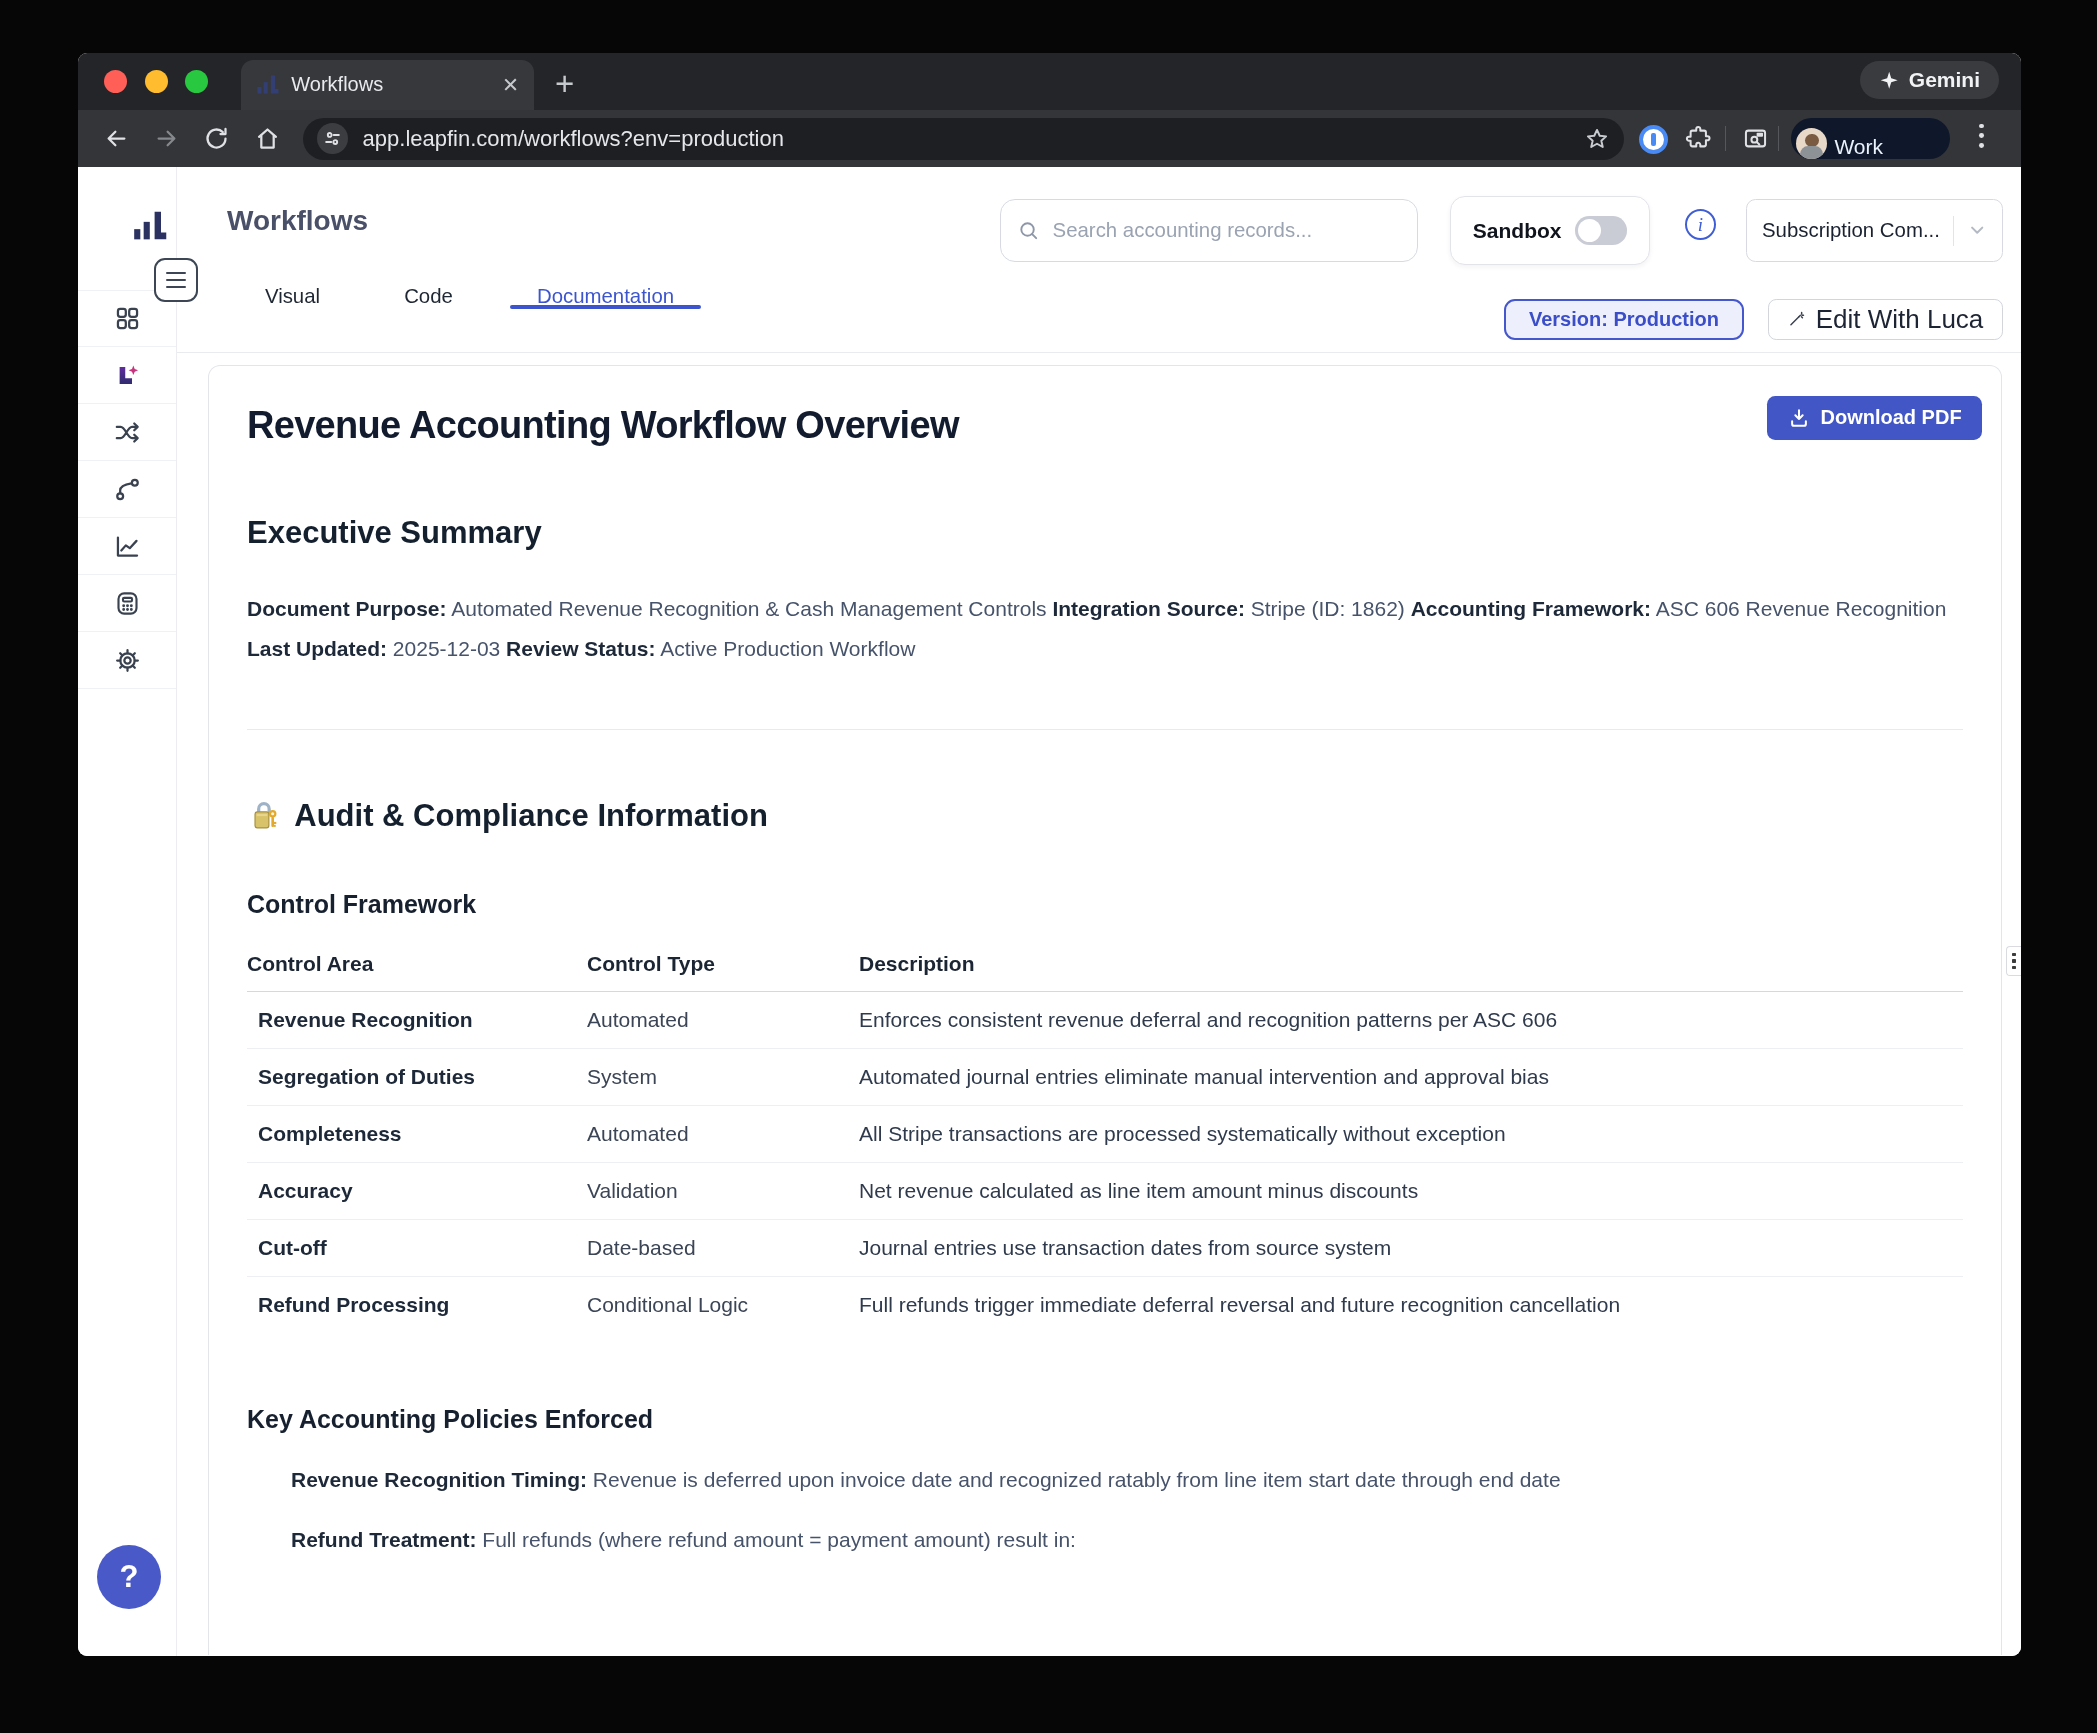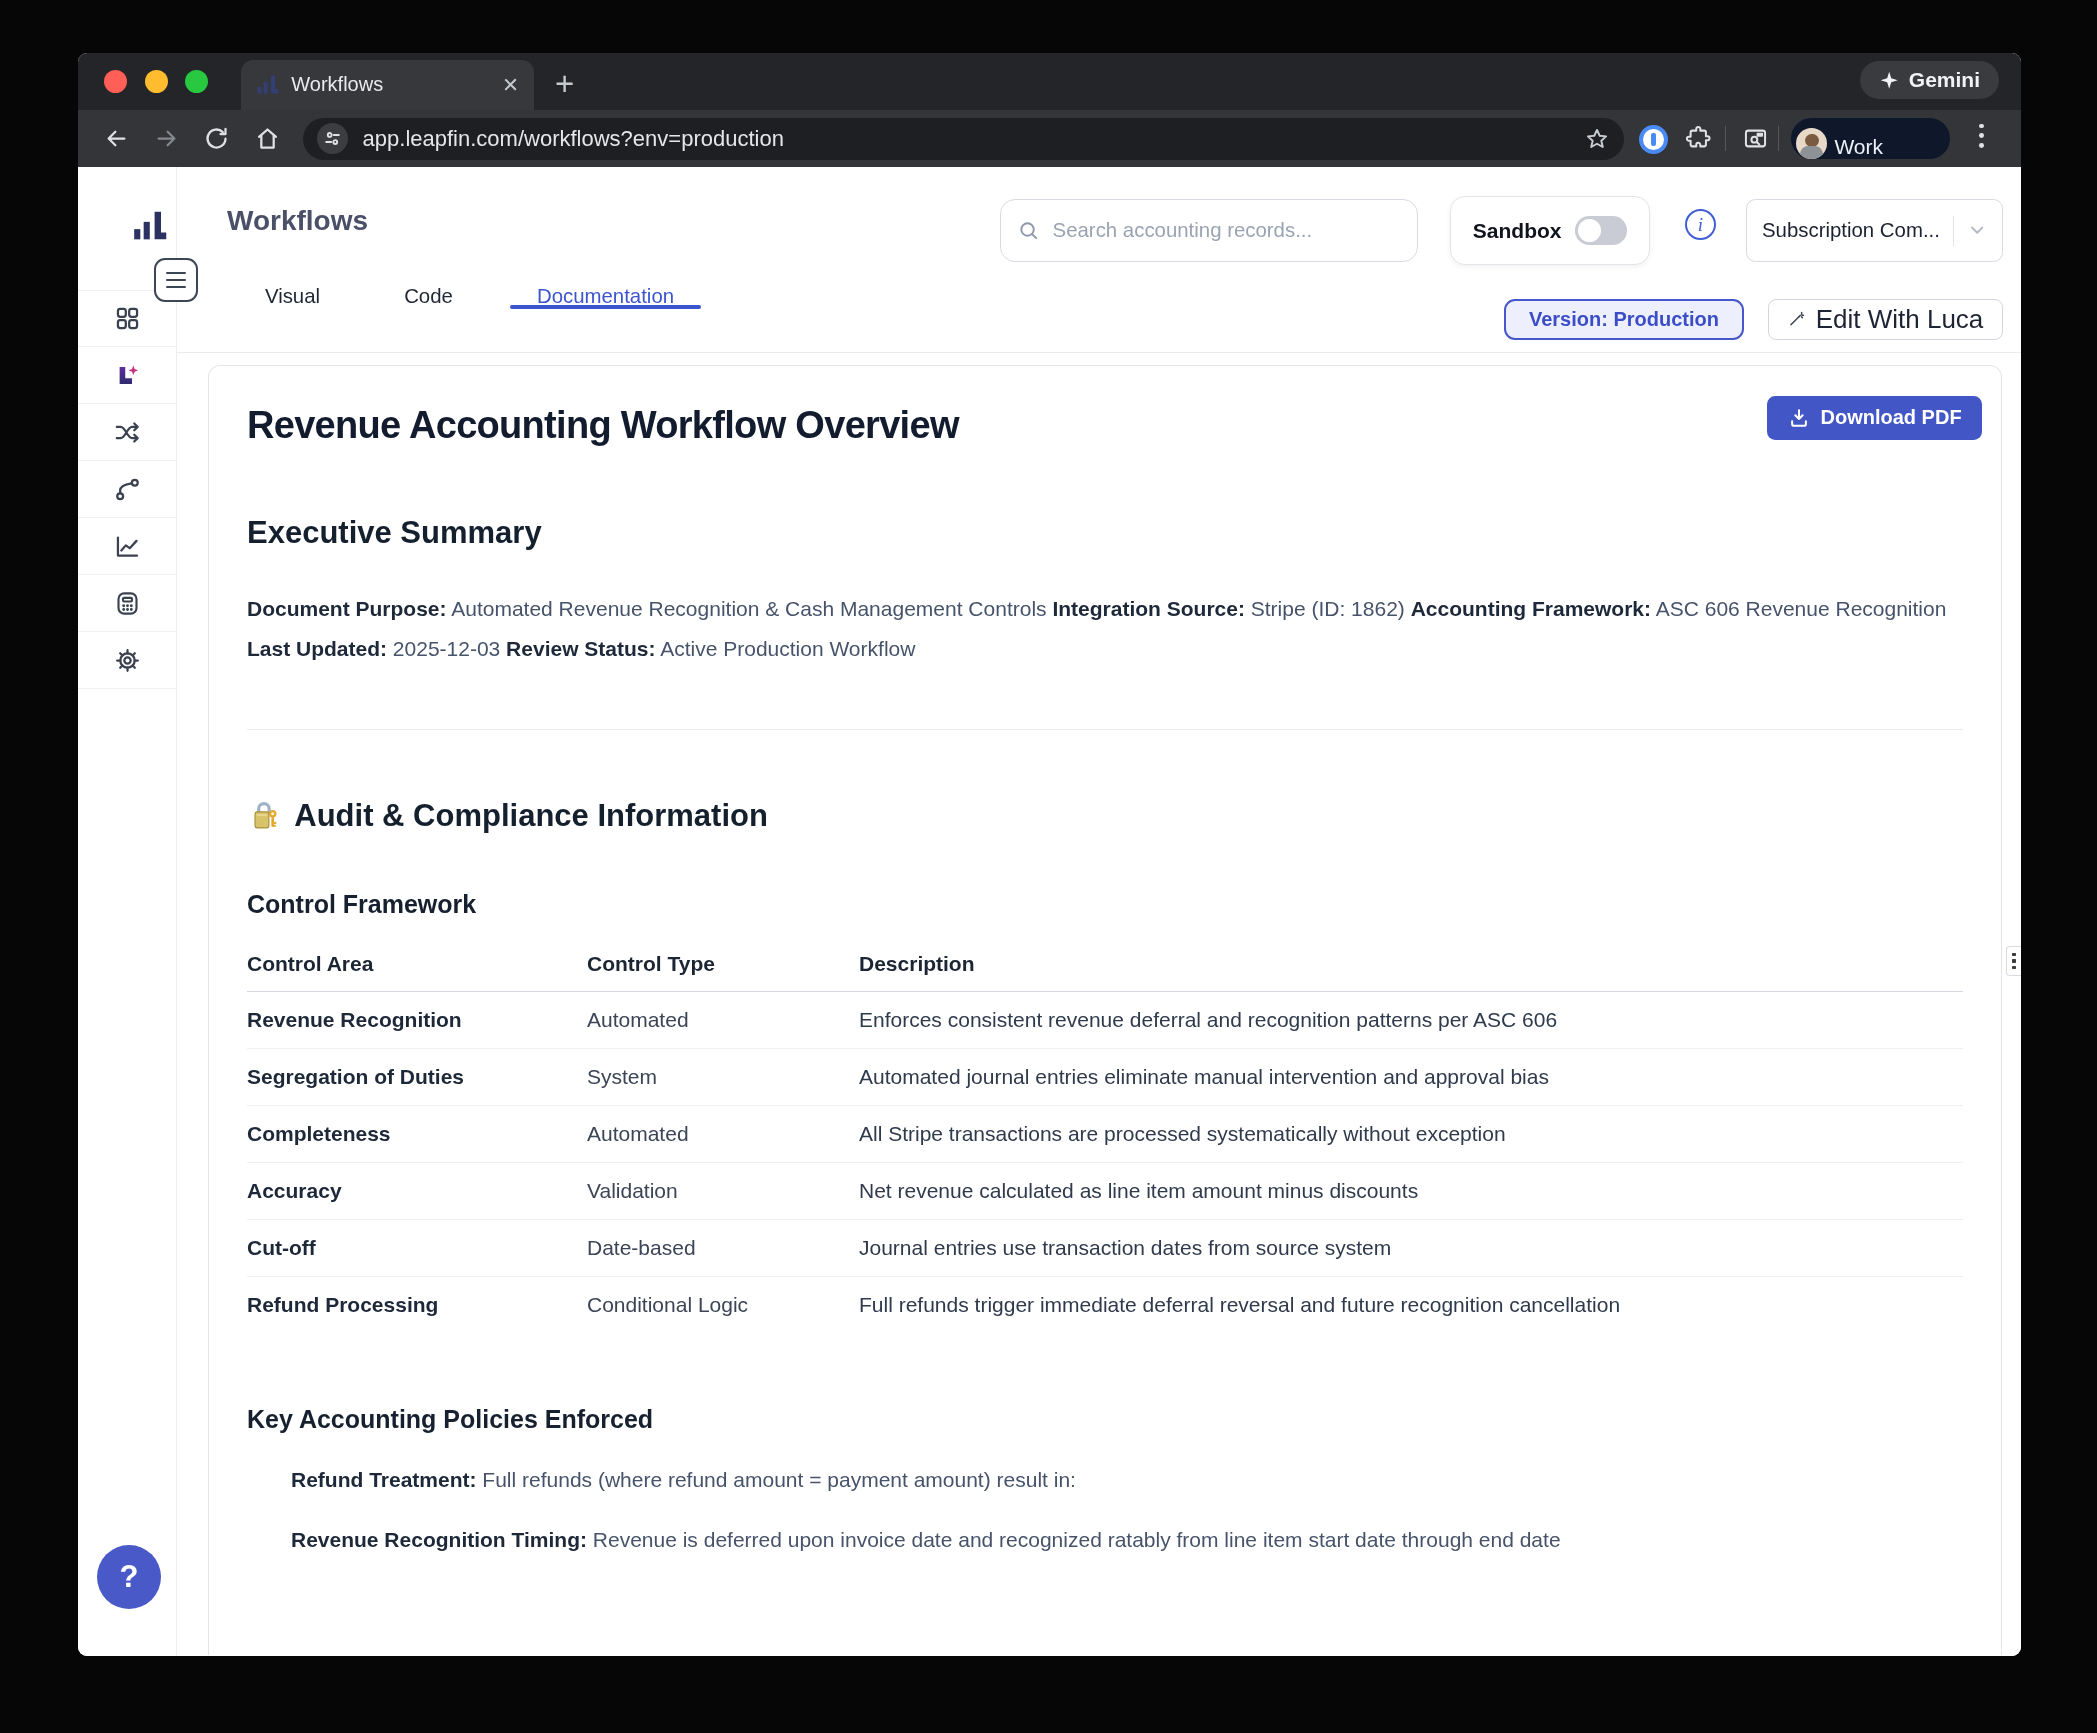--- a/index.html
+++ b/index.html
@@ -116,21 +116,21 @@
   .doc-h2.audit { display:flex; align-items:center; gap:12.3px; }
   .doc-h3 { margin-top:56px; font-size:25px; font-weight:bold; color:#16202f; }
   .doc-p { margin-top:38px; font-size:21px; line-height:40px; color:#46536a; max-width:1718px; }
   .doc-p b { color:#1d2838; }
   .doc-hr { margin-top:60px; border:none; border-top:1.4px solid #e8eaee; }
   .ctable { margin-top:33px; }
   .thead, .trow { display:grid; grid-template-columns:340px 272px 1fr; align-items:center; }
   .thead { padding-bottom:15px; border-bottom:1.4px solid #d5d8e0; font-size:21px; font-weight:bold; color:#1b2533; }
   .trow { height:57px; border-bottom:1.4px solid #edeff3; font-size:21px; }
   .trow:last-child { border-bottom:none; }
-  .trow .c-area { font-weight:bold; color:#1d2838; }
+  .trow .c-area { font-weight:bold; color:#1d2838;margin-left:11px; }
   .trow .c-type { color:#3b4556; }
   .trow .c-desc { color:#2f3a4c; }
   .policy-h3 { margin-top:71px; }
   .policy { margin-top:31px; padding-left:44px; font-size:21px; line-height:29px; color:#46536a; }
   .policy b { color:#1d2838; }
 
   .edge-handle { position:absolute; right:0; top:779px; width:15px; height:30px; background:#fff;
                  border:1.4px solid #d9dbe0; border-right:none; border-radius:4.1px 0 0 4.1px;
                  display:flex; flex-direction:column; align-items:center; justify-content:center; gap:3.4px; }
   .edge-handle i { width:3.4px; height:3.4px; background:#3c3c3c; border-radius:0.7px; }
@@ -421,22 +421,22 @@
             </div>
             <div class="trow">
               <span class="c-area">Refund Processing</span>
               <span class="c-type">Conditional Logic</span>
               <span class="c-desc">Full refunds trigger immediate deferral reversal and future recognition cancellation</span>
             </div>
           </div>
 
           <h3 class="doc-h3 policy-h3">Key Accounting Policies Enforced</h3>
 
+          <div class="policy"><b>Revenue Recognition Timing:</b><span> Revenue is deferred upon invoice date and recognized ratably from line item start date through end date</span></div>
           <div class="policy"><b>Refund Treatment:</b><span> Full refunds (where refund amount = payment amount) result in:</span></div>
-          <div class="policy"><b>Revenue Recognition Timing:</b><span> Revenue is deferred upon invoice date and recognized ratably from line item start date through end date</span></div>
 
         </div>
       </main>
 
       <div class="edge-handle">
           <i></i>
           <i></i>
           <i></i>
         </div>
     </div>

